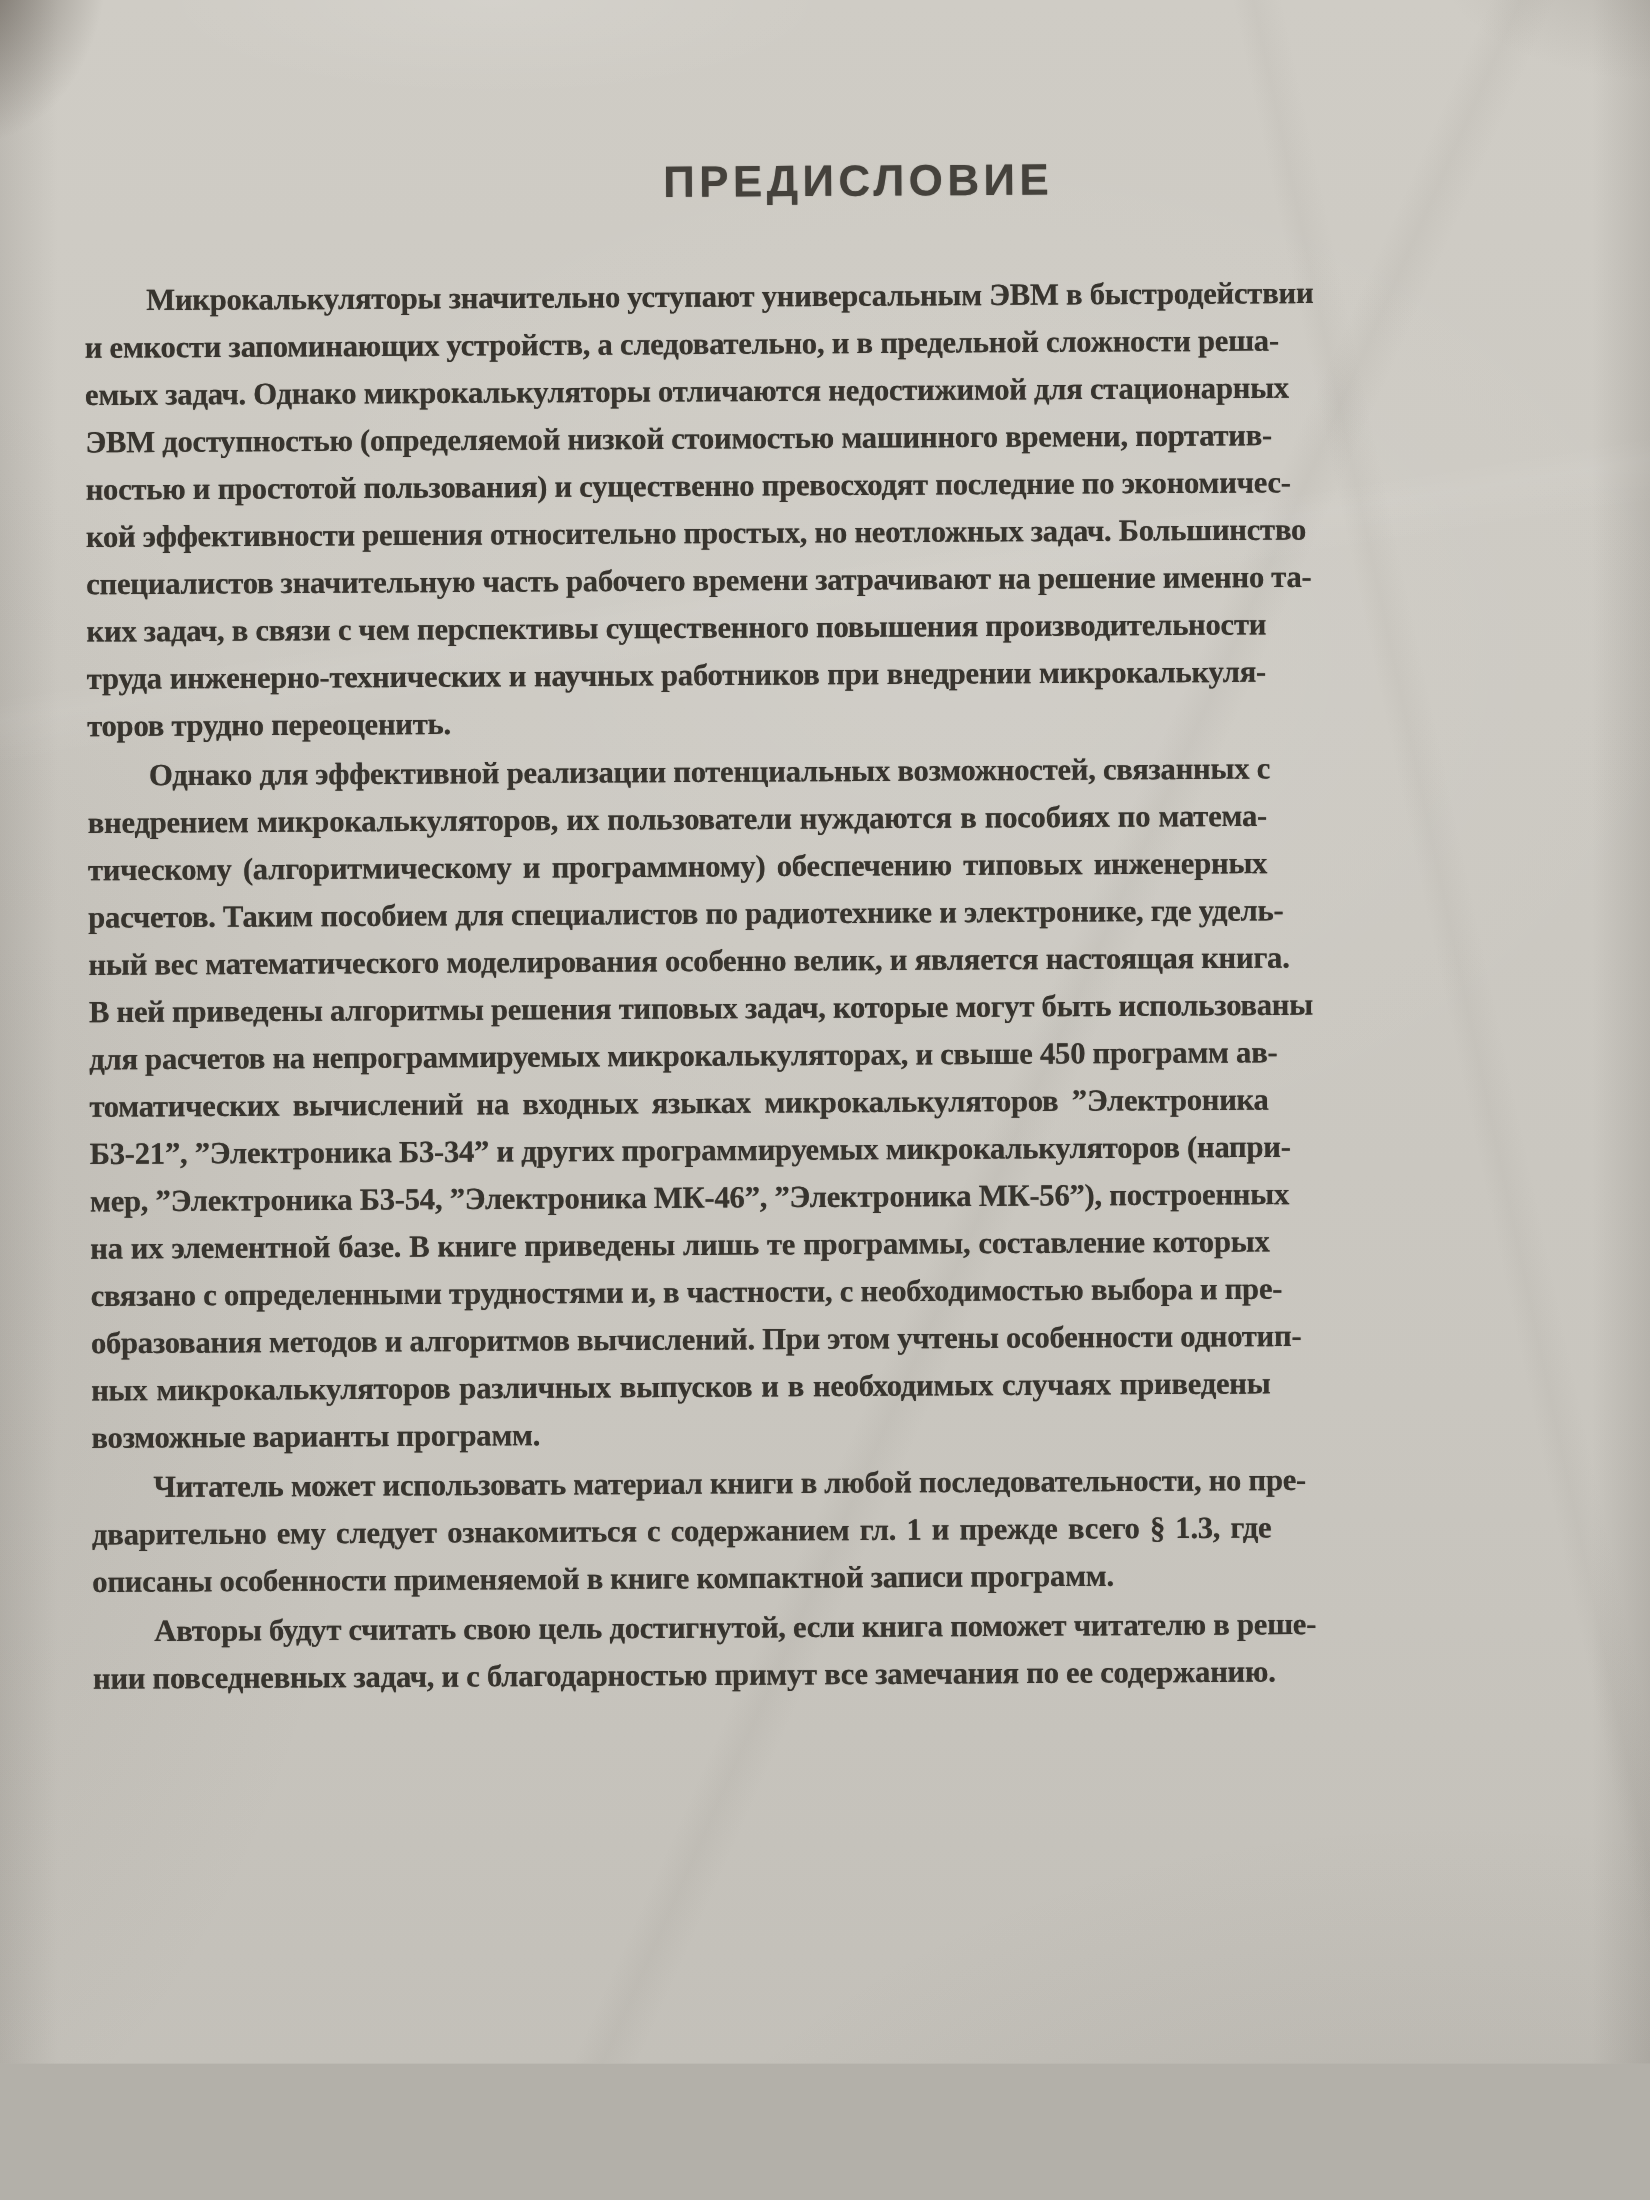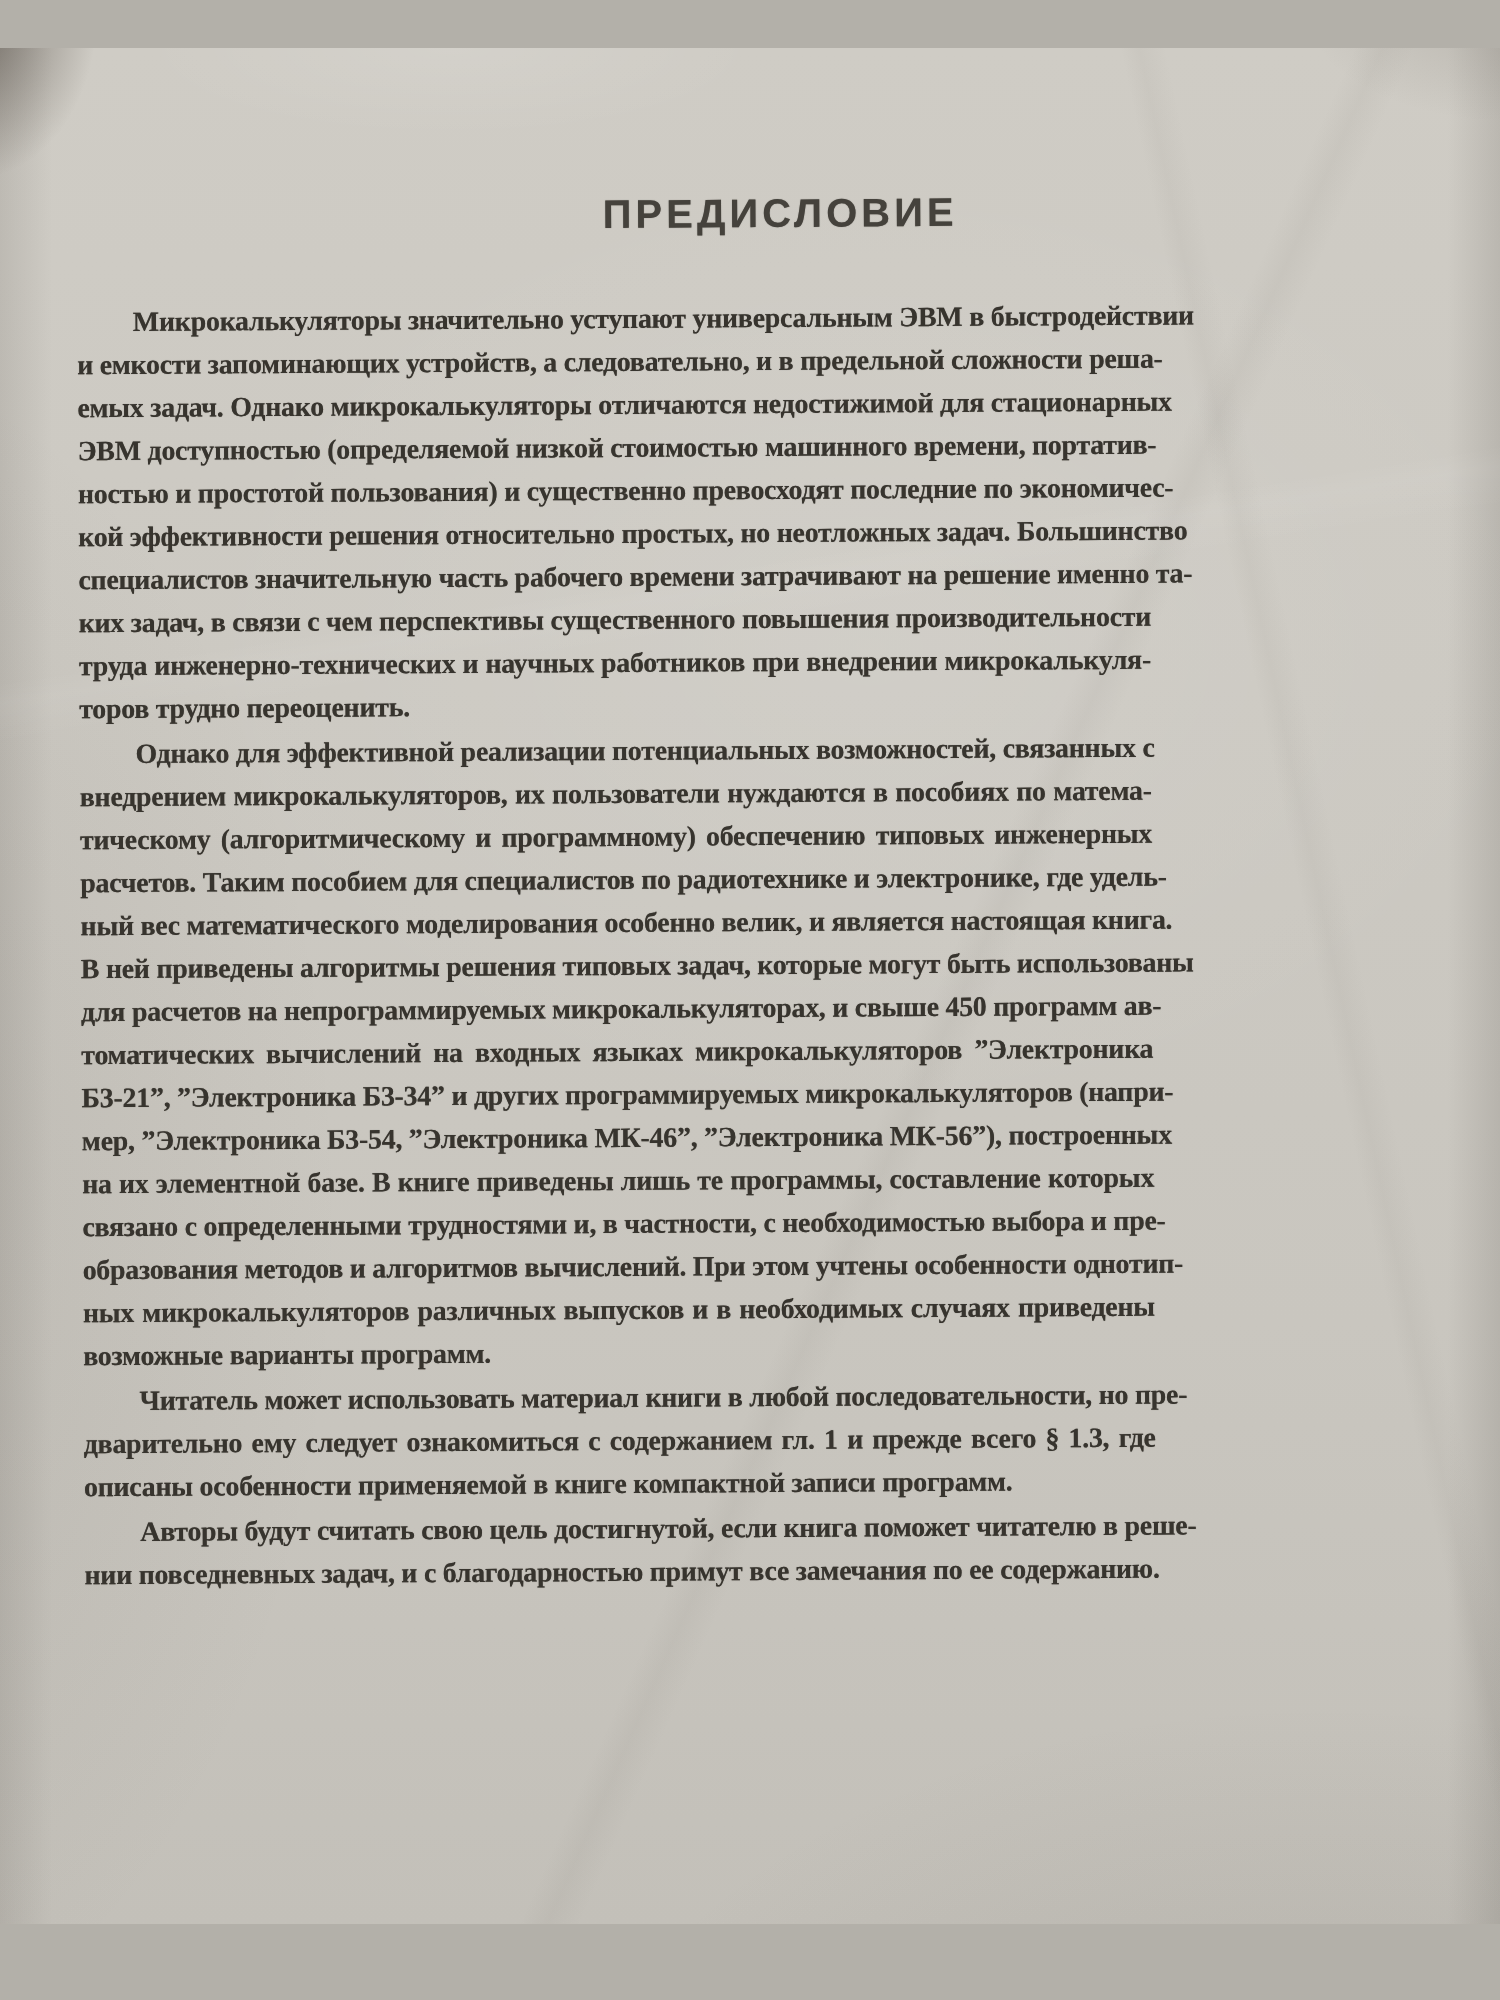--- a/index.html
+++ b/index.html
@@ -20,21 +20,20 @@
     overflow: hidden;
     background:
       radial-gradient(170px 230px at -25px -35px, rgba(62,54,46,0.60), rgba(62,54,46,0) 72%),
       radial-gradient(420px 120px at 30% 0%, rgba(255,255,255,0.10), transparent 75%),
       radial-gradient(300px 160px at 101% -2%, rgba(84,78,70,0.18), transparent 70%),
       radial-gradient(1300px 900px at 88% 118%, rgba(90,84,76,0.16), transparent 62%),
       radial-gradient(900px 1500px at -12% 62%, rgba(90,84,76,0.12), transparent 58%),
       radial-gradient(1000px 700px at 58% 32%, rgba(255,255,255,0.09), transparent 70%),
       linear-gradient(90deg, rgba(66,60,54,0.12) 0%, rgba(0,0,0,0) 3.5%, rgba(0,0,0,0) 96.5%, rgba(66,60,54,0.14) 100%),
       linear-gradient(180deg, #cfccc5 0%, #ccc9c2 34%, #c9c6bf 68%, #c3c0b9 100%);
-    margin-top: 48px;
   }
   .crease-1 {
     position: absolute;
     left: 0; top: 0; width: 100%; height: 100%;
     background:
       linear-gradient(114deg, transparent 58%, rgba(88,82,74,0.05) 59.2%, transparent 60.6%),
       linear-gradient(78deg, transparent 80%, rgba(88,82,74,0.045) 81%, transparent 82.4%),
       linear-gradient(171deg, transparent 30%, rgba(255,255,255,0.05) 31%, transparent 33%);
     pointer-events: none;
   }

